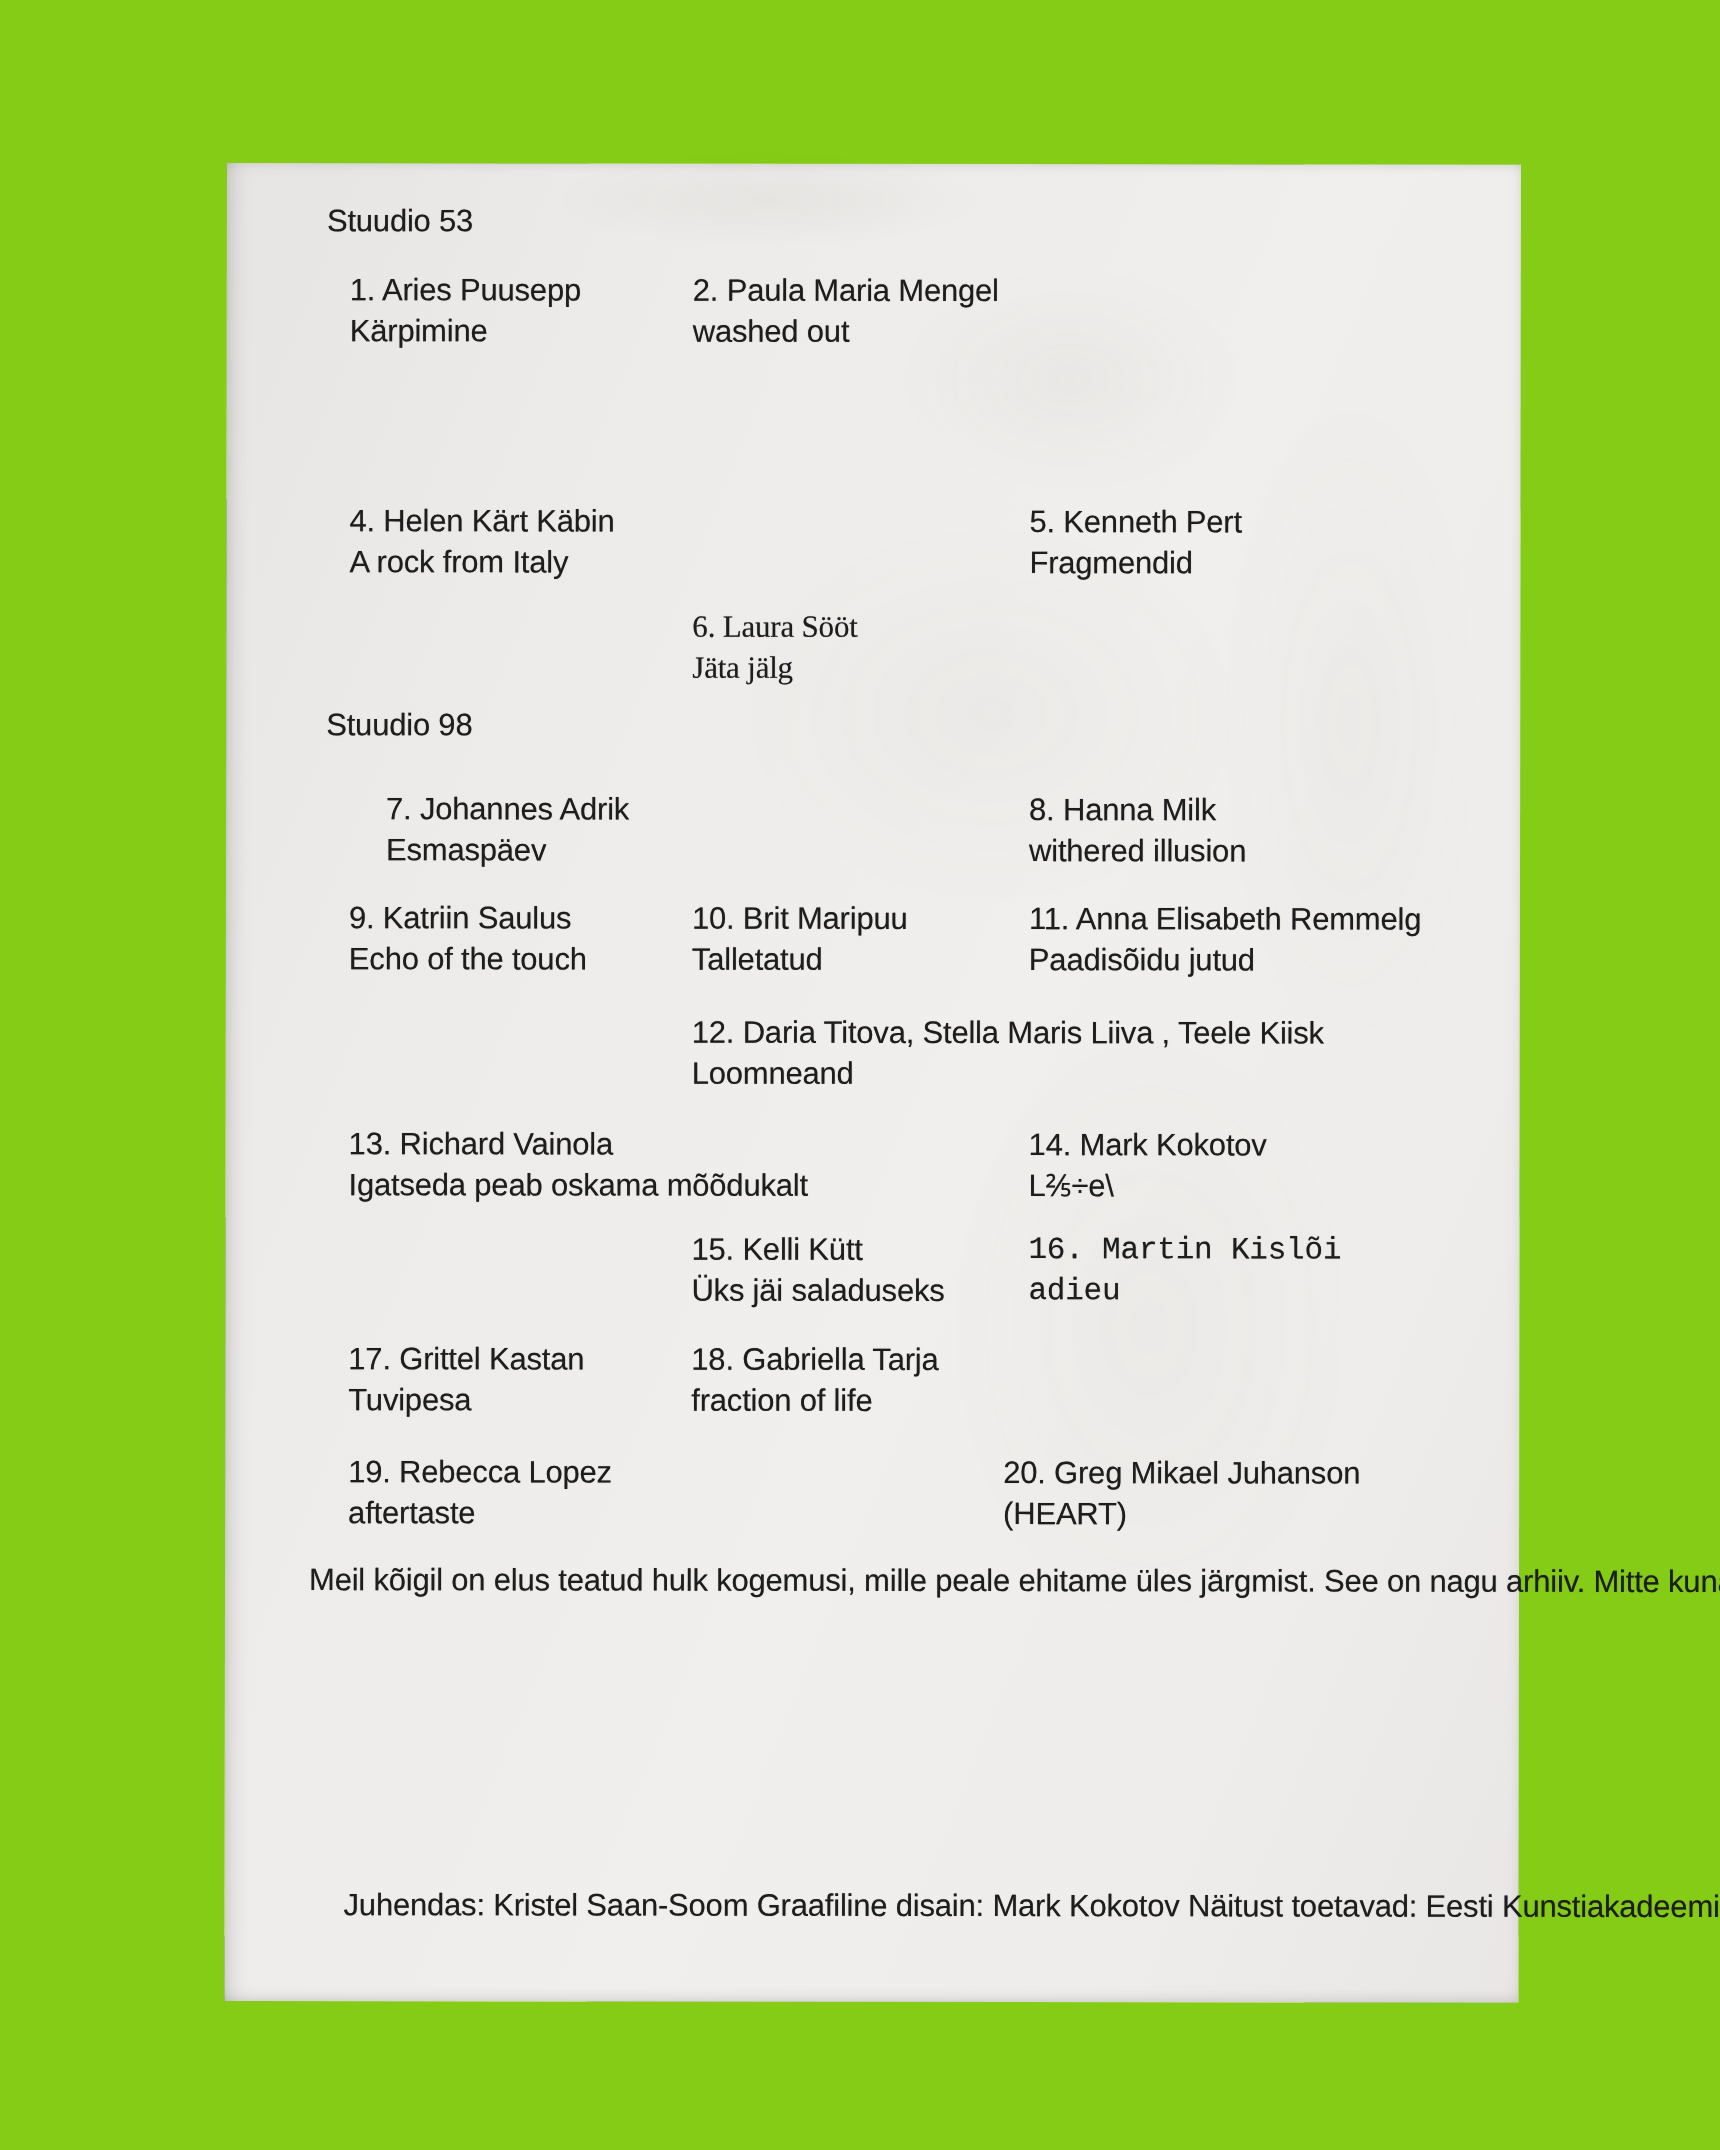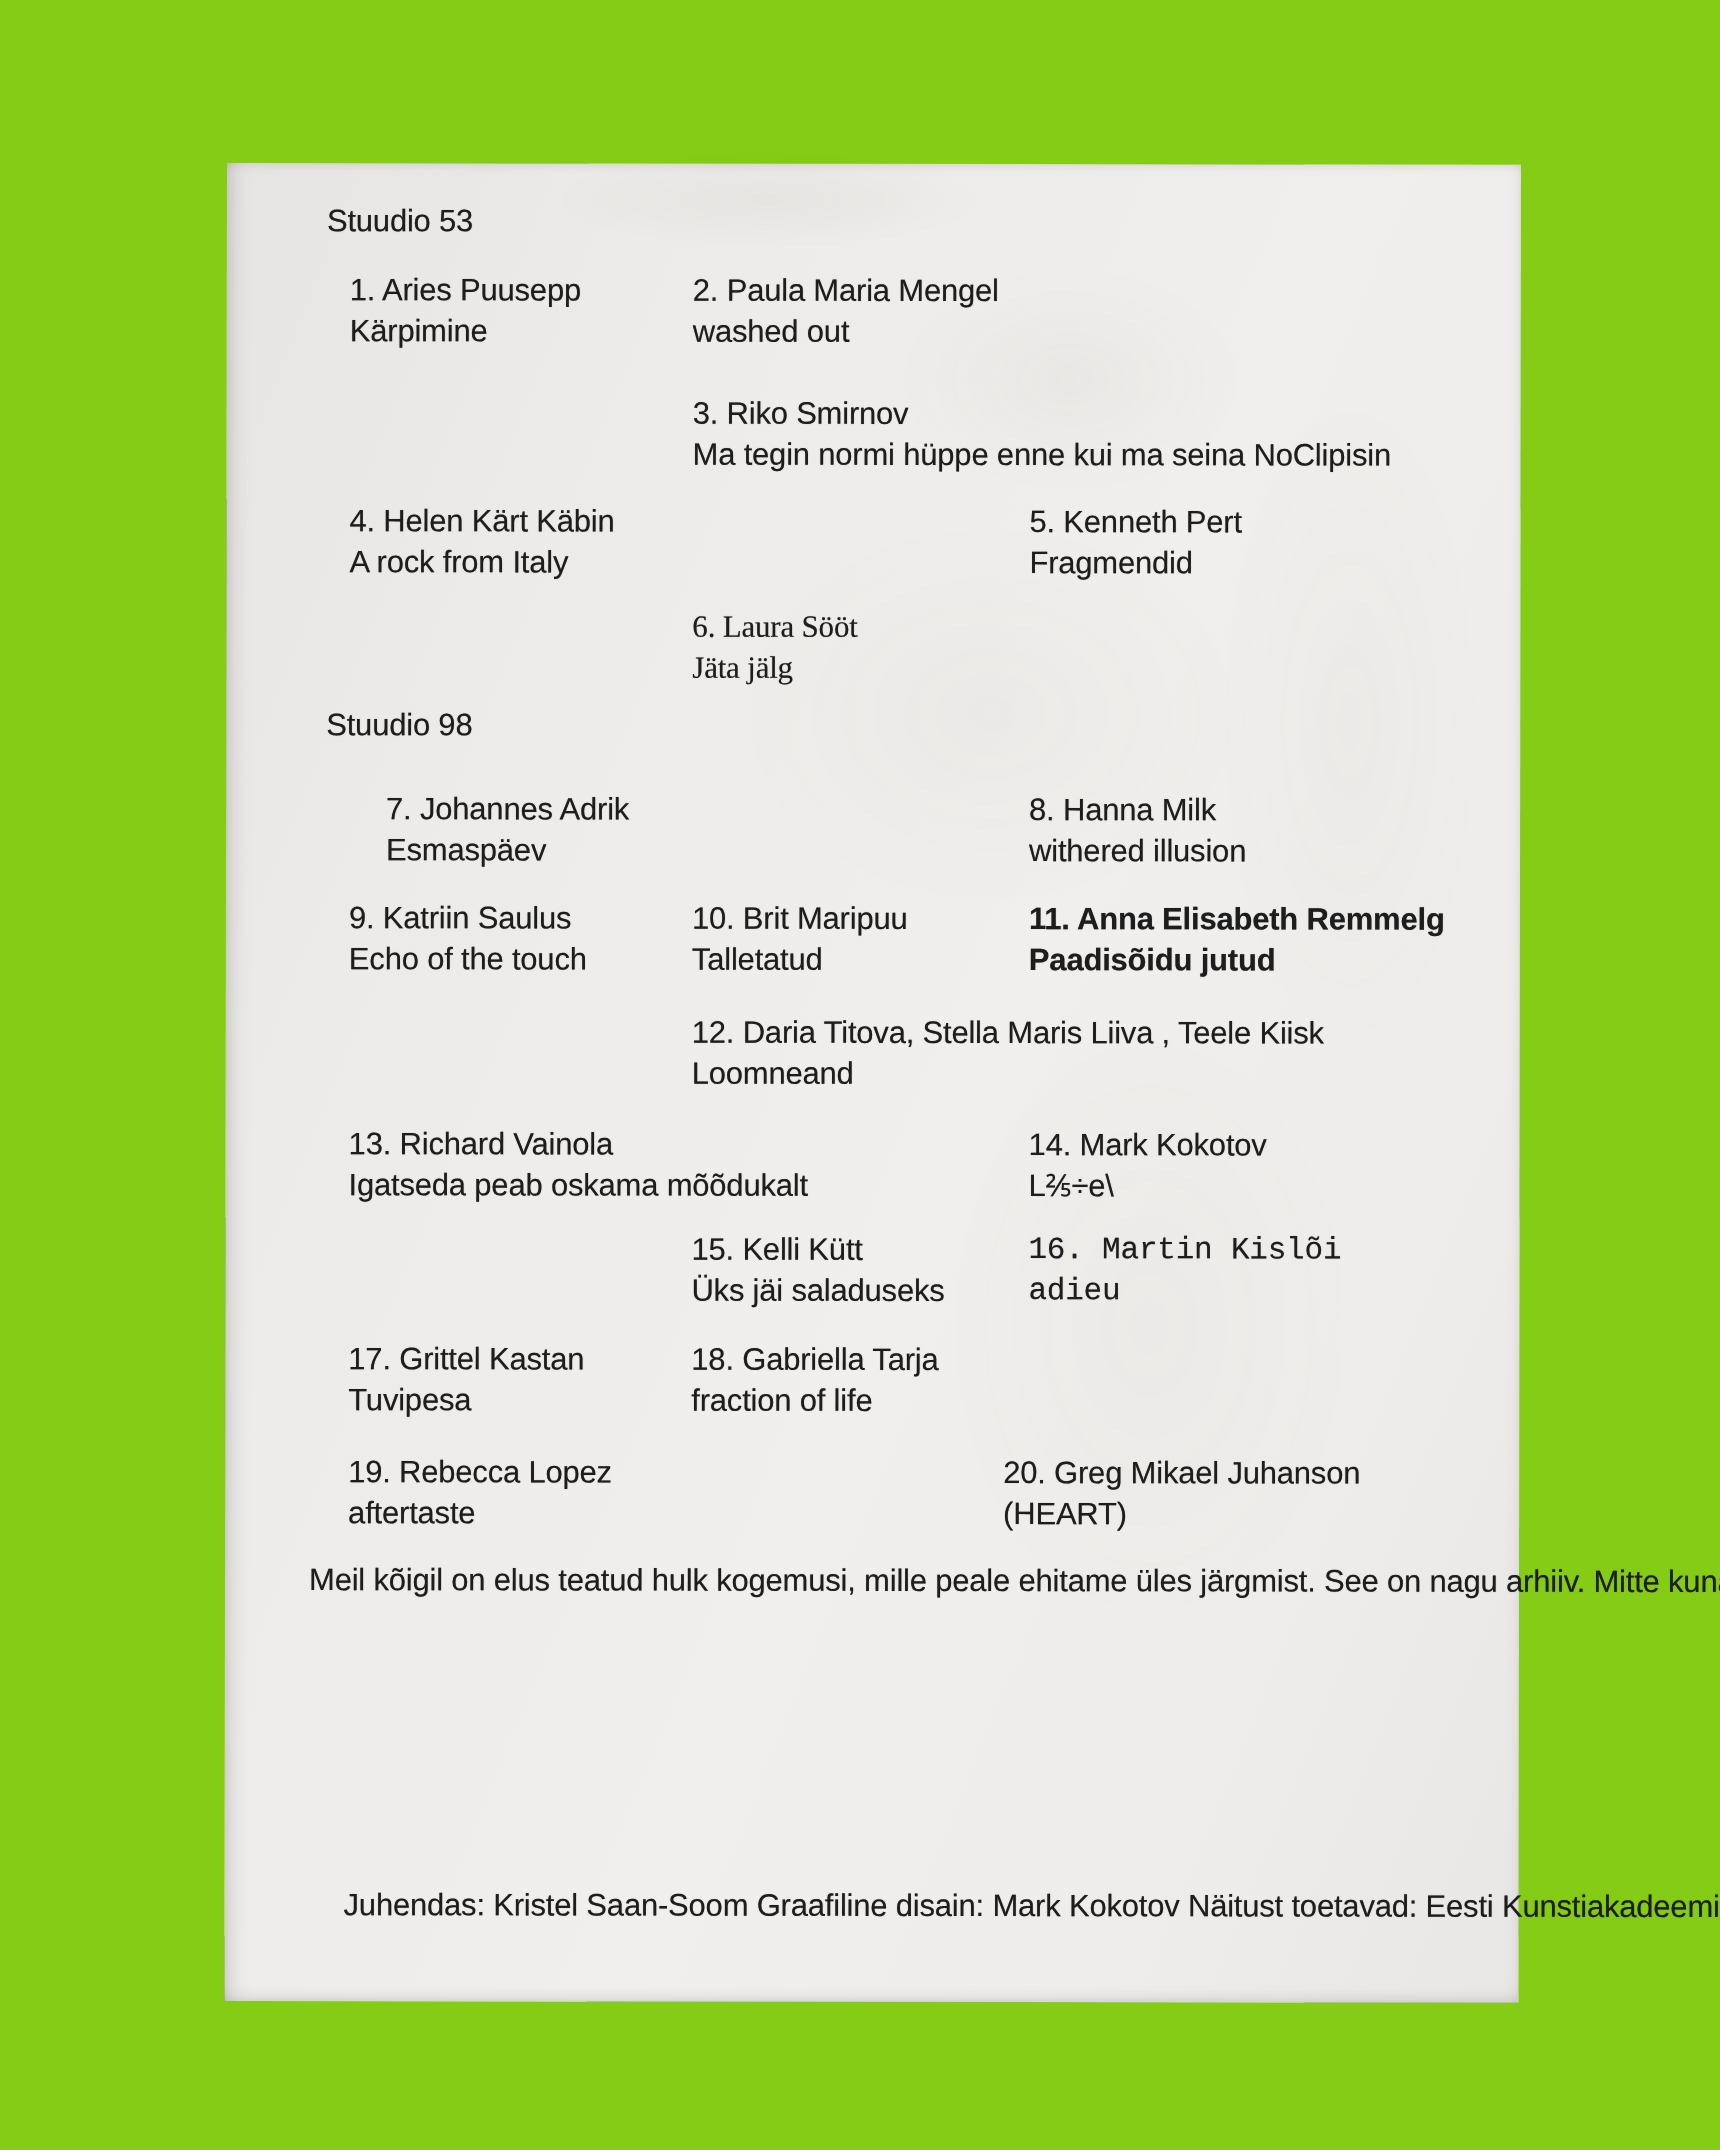--- a/index.html
+++ b/index.html
@@ -73,24 +73,20 @@
     <div class="txt" style="left:100px; top:37px;">Stuudio 53</div>
 
     <div class="txt entry" style="left:123px; top:106px;">
       <span class="line">1. Aries Puusepp</span>
       <span class="line">Kärpimine</span>
     </div>
     <div class="txt entry" style="left:466px; top:106px;">
       <span class="line">2. Paula Maria Mengel</span>
       <span class="line">washed out</span>
     </div>
-    <div class="txt entry" style="left:466px; top:229px;">
-      <span class="line">3. Riko Smirnov</span>
-      <span class="line">Ma tegin normi hüppe enne kui ma seina NoClipisin</span>
-    </div>
     <div class="txt entry" style="left:123px; top:337px;">
       <span class="line">4. Helen Kärt Käbin</span>
       <span class="line">A rock from Italy</span>
     </div>
     <div class="txt entry" style="left:803px; top:337px;">
       <span class="line">5. Kenneth Pert</span>
       <span class="line">Fragmendid</span>
     </div>
     <div class="txt entry" style="left:466px; top:442px;font-family:Liberation Serif, serif;">
       <span class="line">6. Laura Sööt</span>
@@ -108,21 +104,21 @@
       <span class="line">withered illusion</span>
     </div>
     <div class="txt entry" style="left:123px; top:734px;">
       <span class="line">9. Katriin Saulus</span>
       <span class="line">Echo of the touch</span>
     </div>
     <div class="txt entry" style="left:466px; top:734px;">
       <span class="line">10. Brit Maripuu</span>
       <span class="line">Talletatud</span>
     </div>
-    <div class="txt entry" style="left:803px; top:734px;font-weight:bold;">
+    <div class="txt entry" style="left:803px; top:734px;">
       <span class="line">11. Anna Elisabeth Remmelg</span>
       <span class="line">Paadisõidu jutud</span>
     </div>
     <div class="txt entry" style="left:466px; top:848px;">
       <span class="line">12. Daria Titova, Stella Maris Liiva , Teele Kiisk</span>
       <span class="line">Loomneand</span>
     </div>
     <div class="txt entry" style="left:123px; top:960px;">
       <span class="line">13. Richard Vainola</span>
       <span class="line">Igatseda peab oskama mõõdukalt</span>

